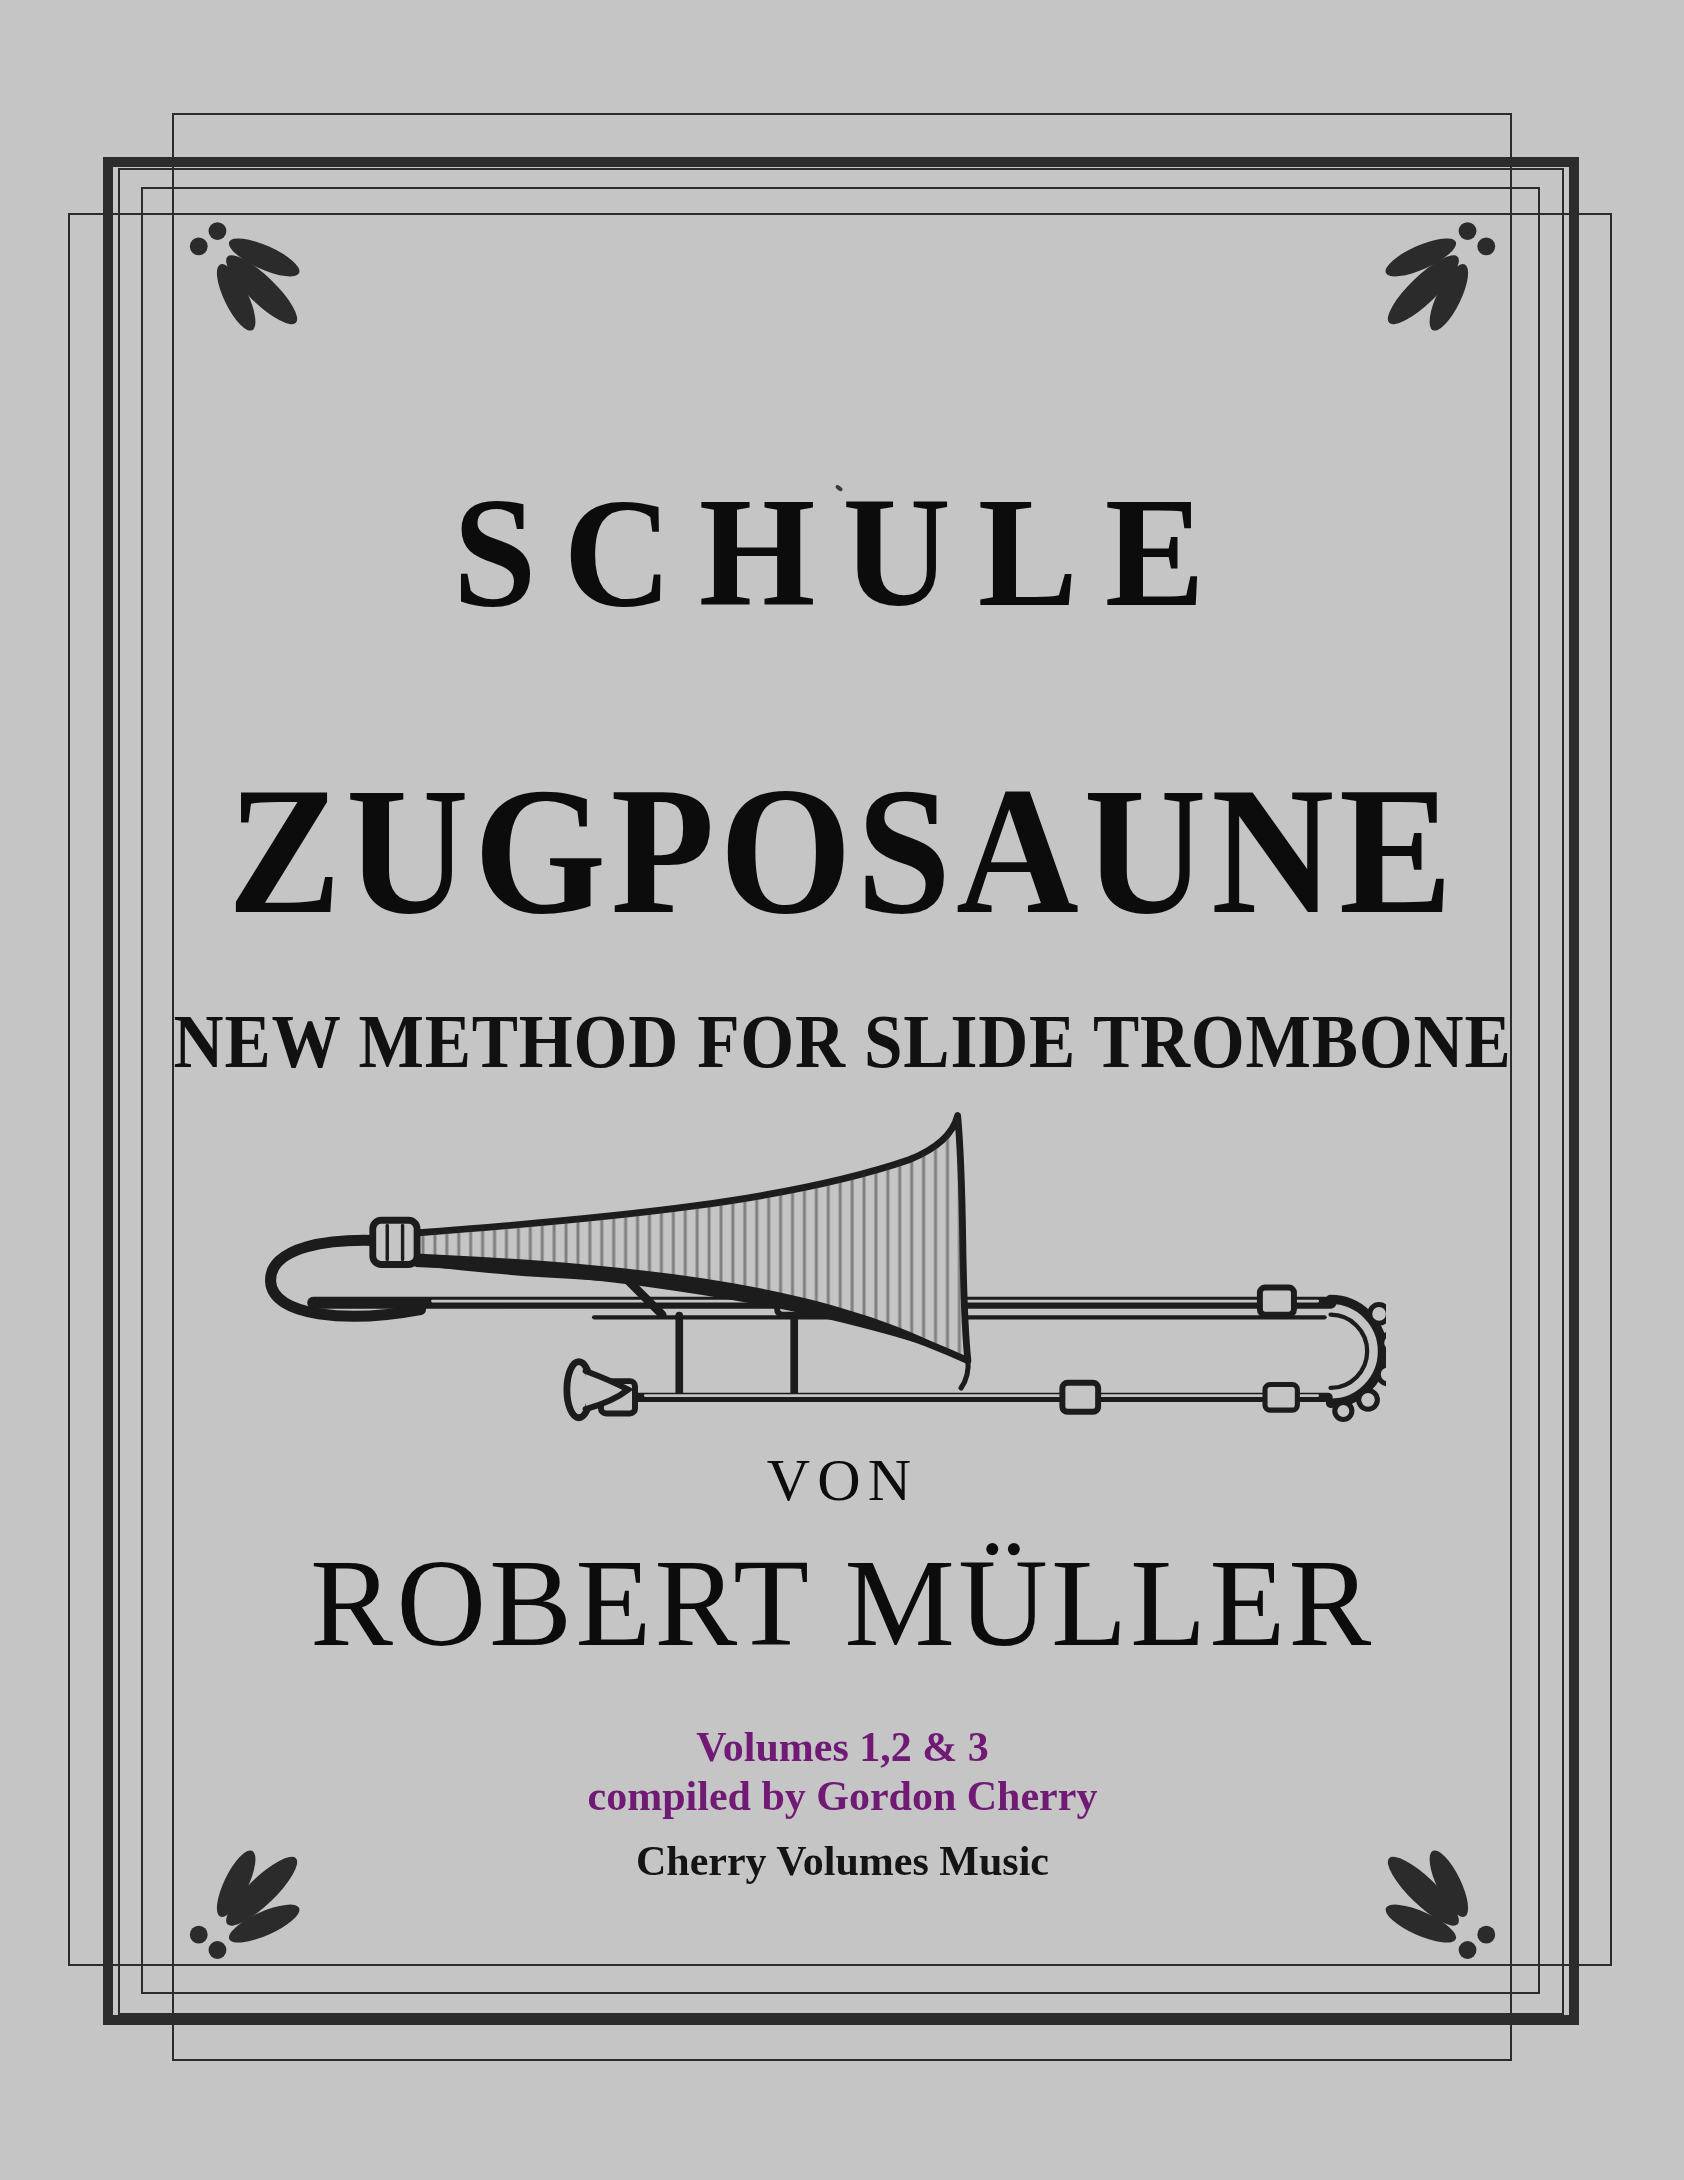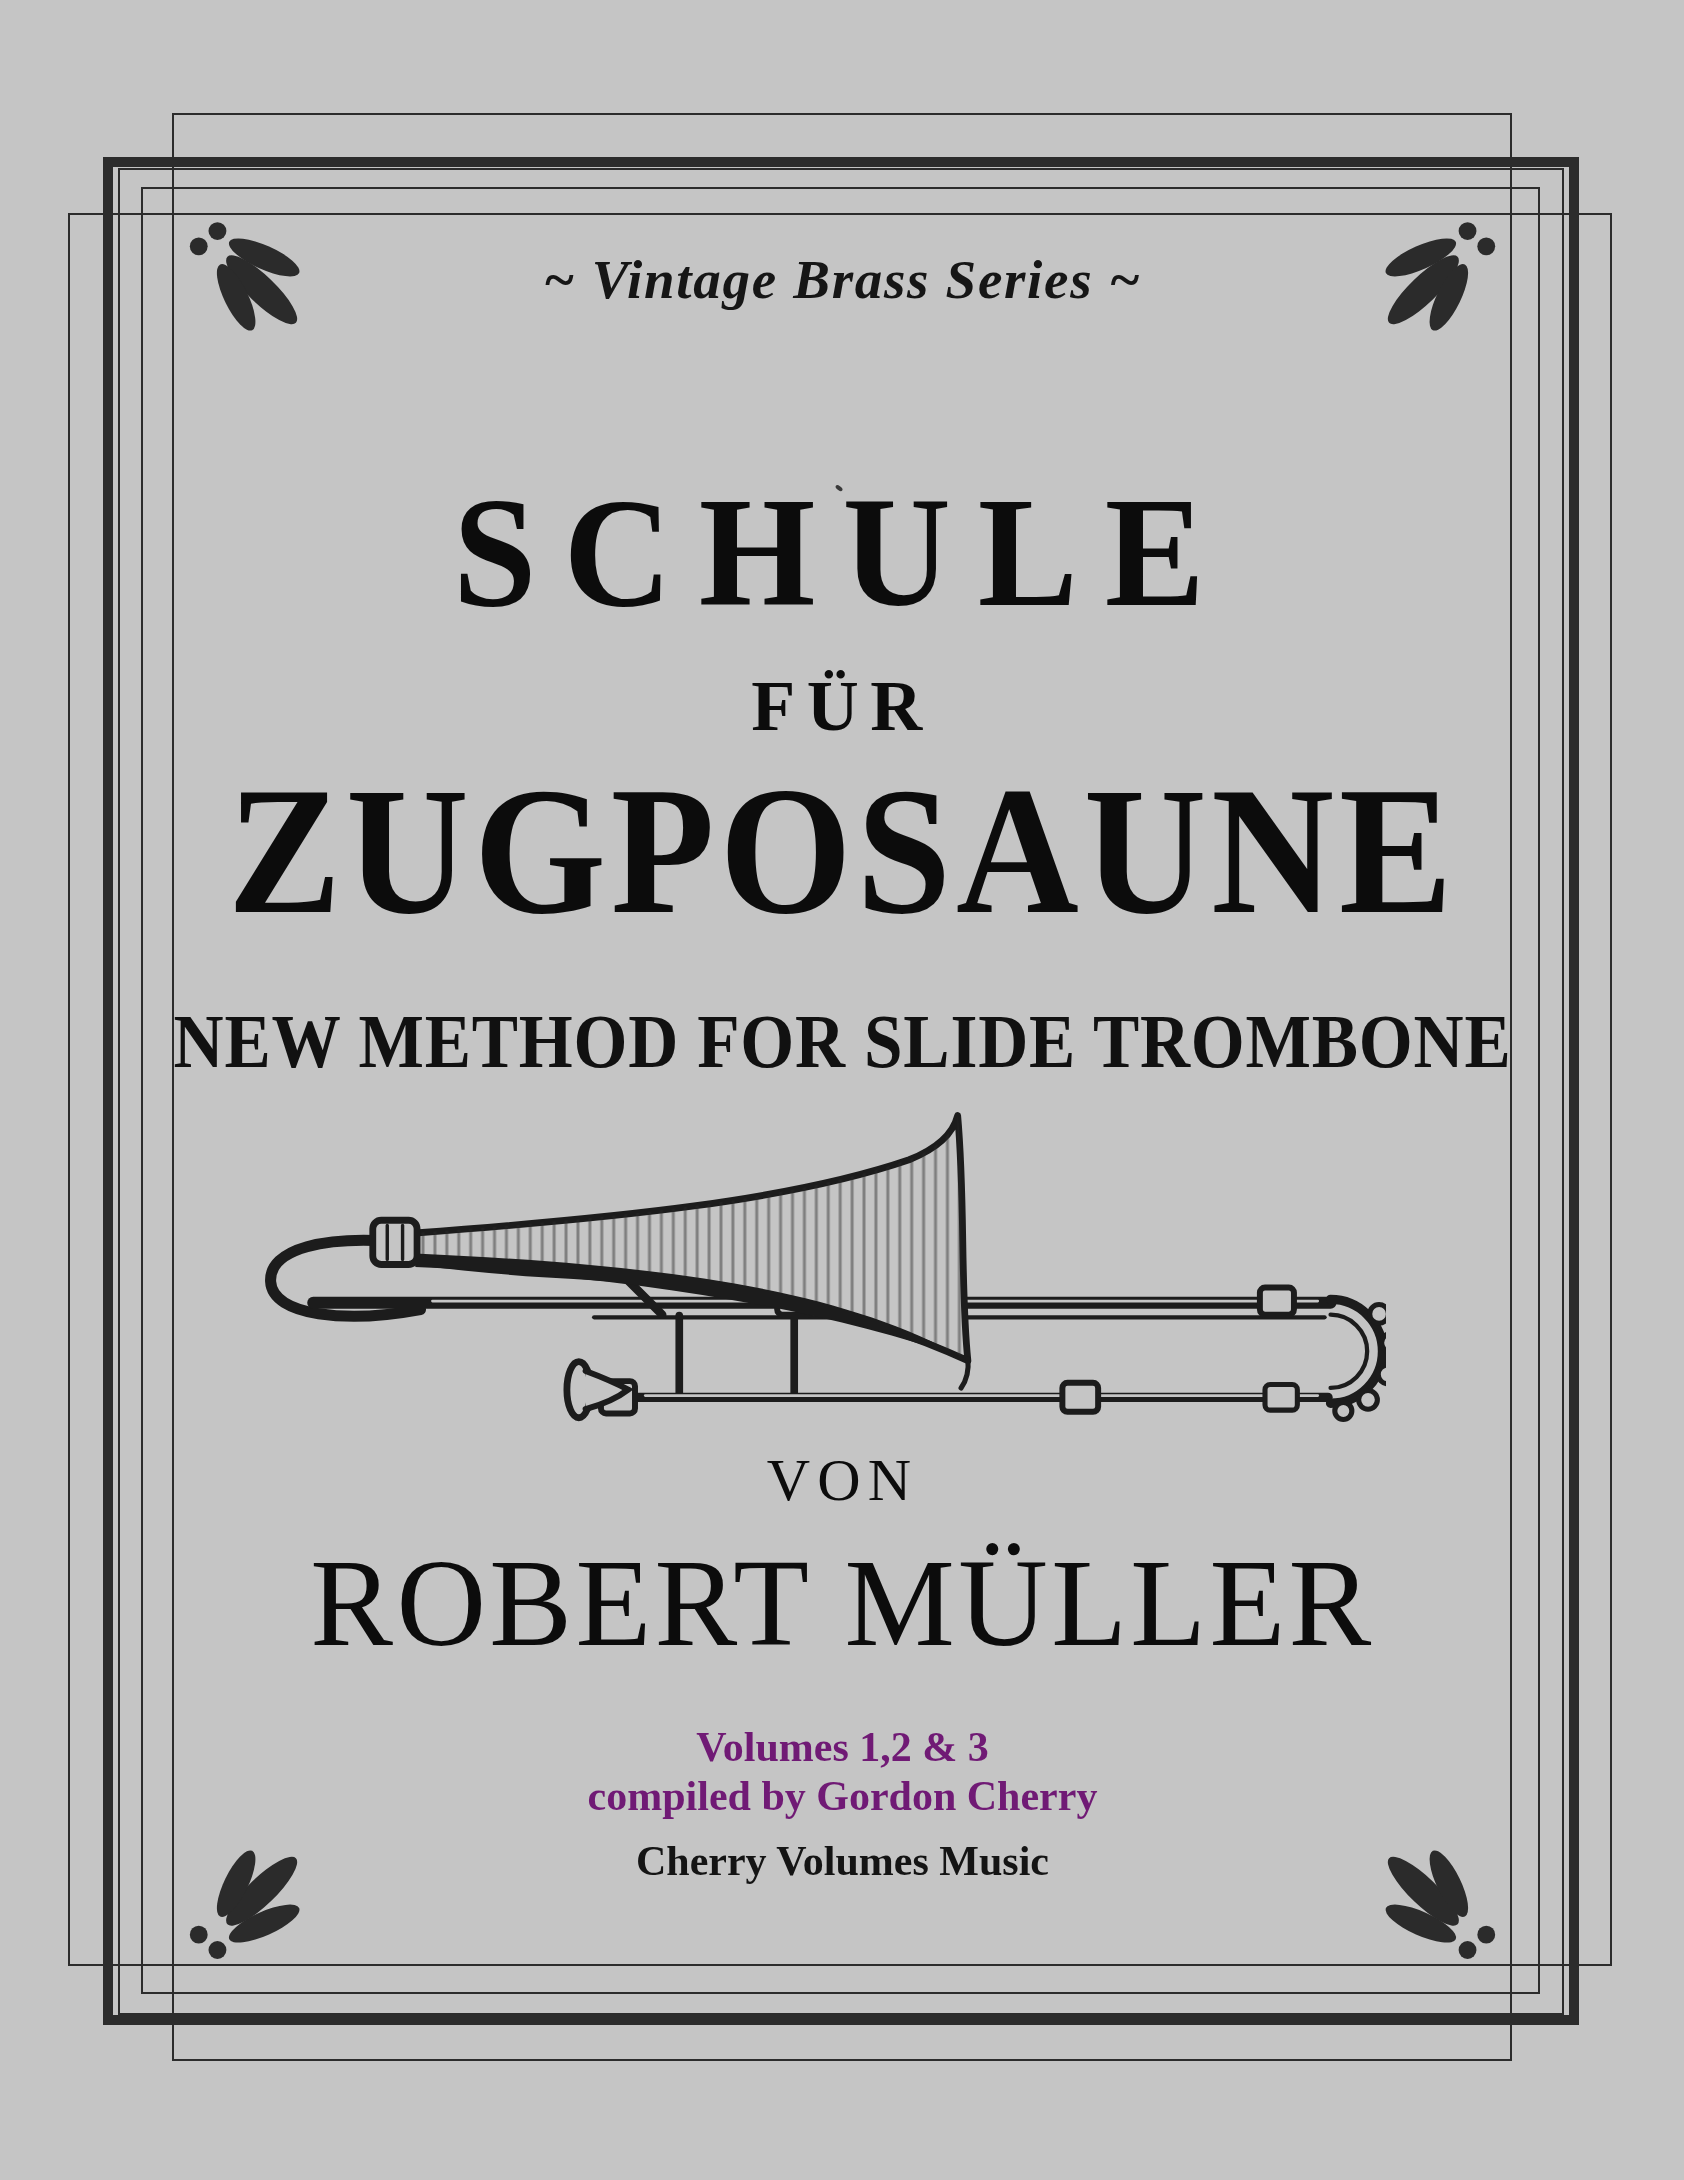--- a/index.html
+++ b/index.html
@@ -74,23 +74,21 @@
     </svg>
   <svg class="orn bl" viewBox="0 0 140 140">
       <use href="#dragonfly"></use>
     </svg>
   <svg class="orn br" viewBox="0 0 140 140">
       <use href="#dragonfly"></use>
     </svg>
 
   <div class="speck"></div>
 
-  <div class="txt banner">~ Vintage Brass Series ~</div>
   <div class="txt t-schule">SCHULE</div>
-  <div class="txt t-fuer">FÜR</div>
   <div class="txt t-zug">ZUGPOSAUNE</div>
   <div class="txt t-sub">NEW METHOD FOR SLIDE TROMBONE</div>
 
   <svg class="trombone" viewBox="0 0 1320 370" fill="none" stroke="#1c1c1c" stroke-linecap="round">
 
     <path d="M 178 160 C 70 148, 8 168, 10 205 C 12 246, 100 254, 186 238" stroke-width="13"></path>
 
     <path d="M 60 230 H 1255" stroke-width="14"></path>
     <path d="M 200 228 H 1240" stroke="#c5c5c5" stroke-width="3"></path>
     <path d="M 390 247 H 1248" stroke-width="5"></path>

